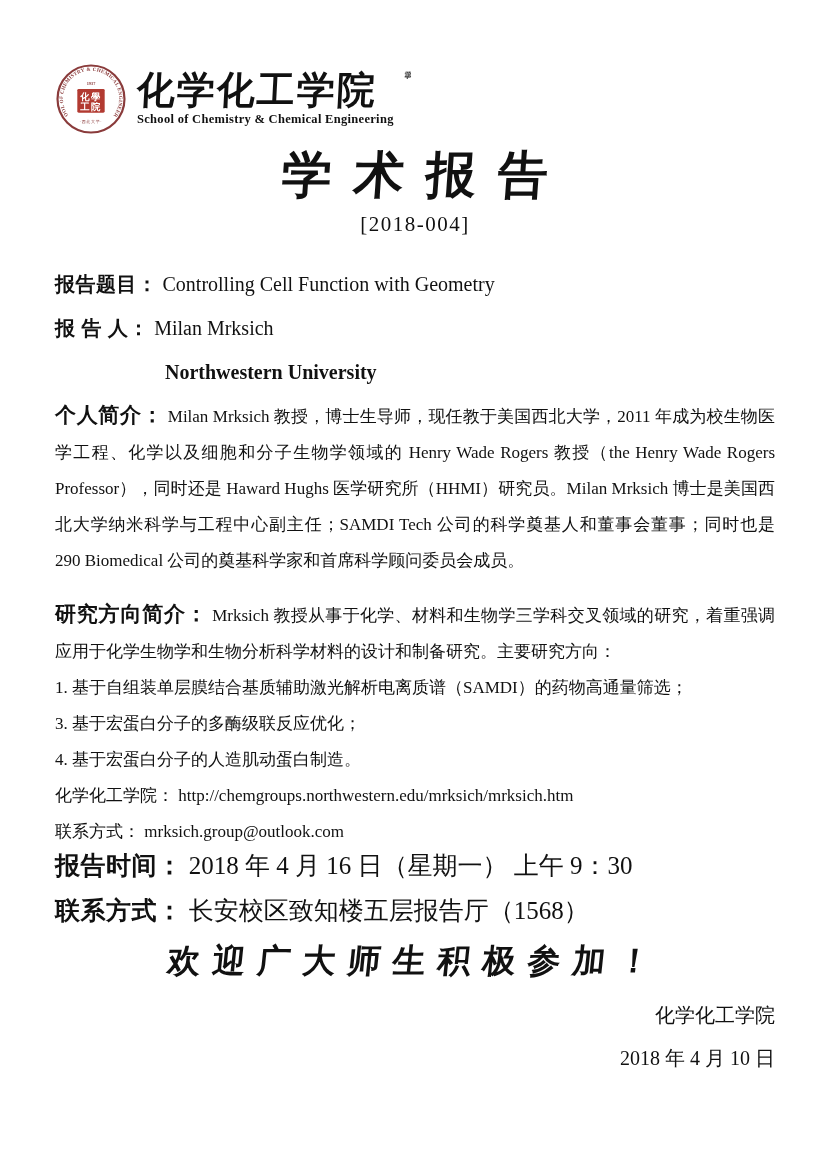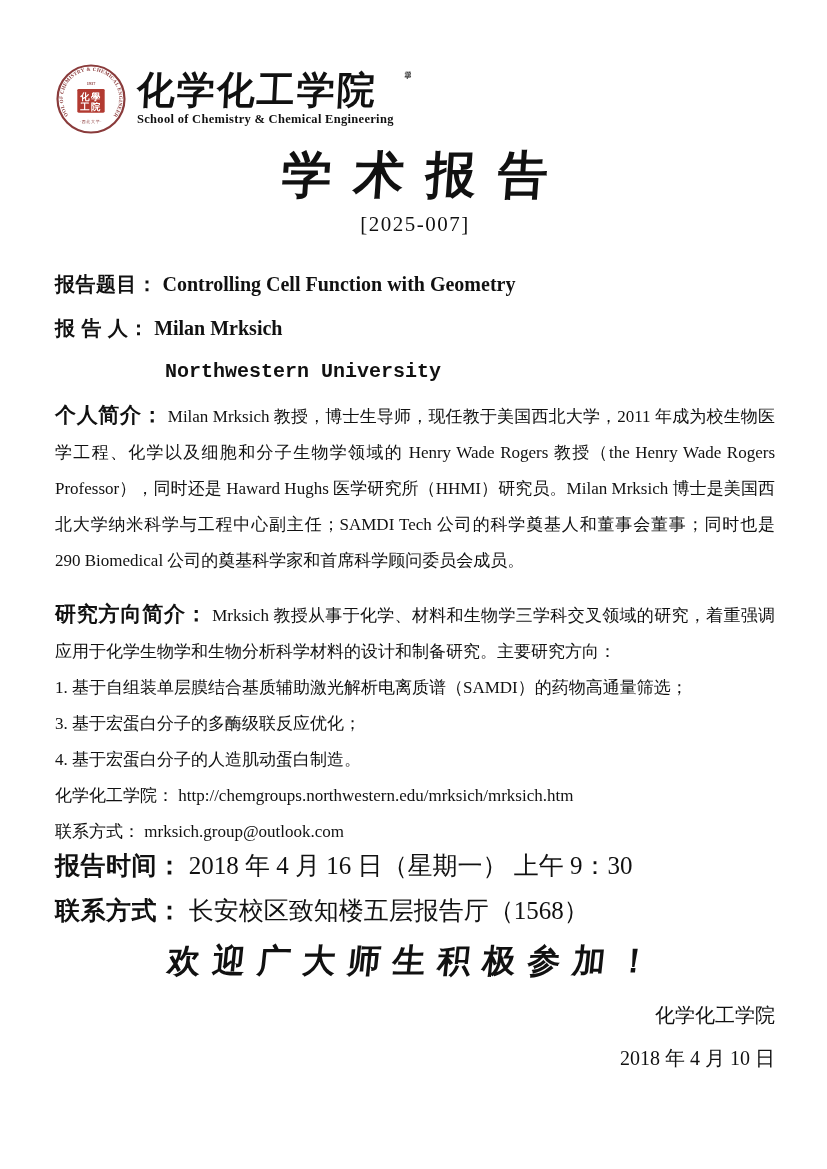--- a/index.html
+++ b/index.html
@@ -66,22 +66,22 @@
   }
   
   .info { margin-top: 32px; font-size: 20px; }
   .info-row { margin-bottom: 14px; line-height: 30px; }
   .lab {
     font-family: Liberation Sans, sans-serif;
     font-weight: 700;
     letter-spacing: 0.5px;
     text-align: right;
   }
-  .val-b { font-weight: 700; }
-  .affil { margin-left: 110px; font-weight: 700; line-height: 30px; font-family: Liberation Mono, monospace; }
+  .val-b { font-weight: 400; }
+  .affil { margin-left: 110px; font-weight: 700; line-height: 30px; }
   
   .bodytext {
     font-size: 17px;
     line-height: 36px;
     text-align: justify;
   }
   .bio { margin-top: 10px; }
   .research-block { margin-top: 4px; }
   .inline-label {
     font-family: "Liberation Sans", "DejaVu Sans", sans-serif;
@@ -134,21 +134,21 @@
     <div class="org-block">
       <span class="org-cn">
         <span>化学化工学院</span>
         <span class="org-sig">题字</span>
       </span>
       <span class="org-en">School of Chemistry &amp; Chemical Engineering</span>
     </div>
   </div>
 
   <div class="doc-title">学术报告</div>
-  <div class="doc-number">[2025-007]</div>
+  <div class="doc-number">[2018-004]</div>
 
   <div class="info">
     <div class="info-row">
       <span class="lab">报告题目：</span>
       <span class="val-b">Controlling Cell Function with Geometry</span>
     </div>
     <div class="info-row">
       <span class="lab">报 告 人：</span>
       <span class="val-b">Milan Mrksich</span>
     </div>

